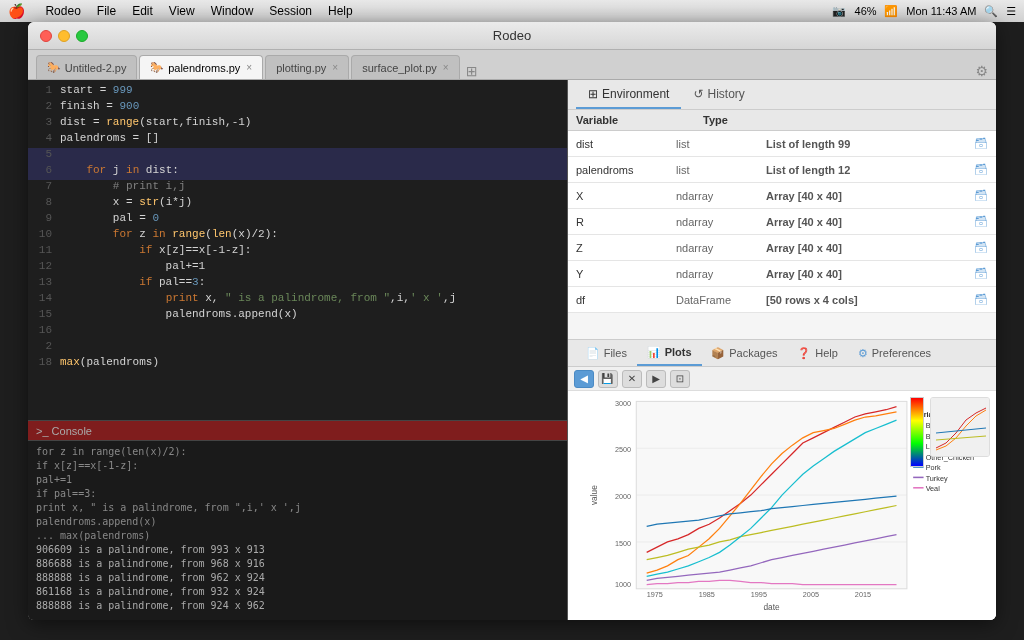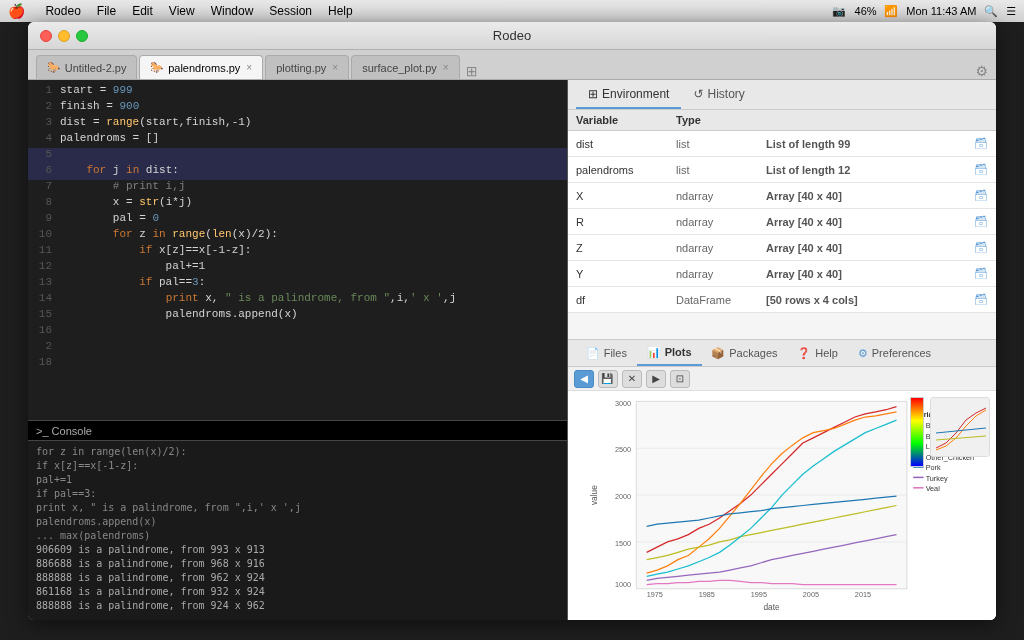--- a/index.html
+++ b/index.html
@@ -175,21 +175,21 @@
     
     .console-pane {
       height: 200px;
       background: #1a1a1a;
       border-top: 1px solid #444;
       overflow: hidden;
       flex-shrink: 0;
     }
     .console-header {
       height: 20px;
-      background: #000000;
+      background: #7f1d1d;
       display: flex;
       align-items: center;
       padding: 0 8px;
       color: #aaa;
       font-size: 11px;
       border-bottom: 1px solid #444;
     }
     .console-content {
       padding: 4px 8px;
       font-family: 'Menlo', 'Monaco', monospace;
@@ -248,21 +248,21 @@
       background: #e8e8e8;
       border-bottom: 1px solid #ccc;
       padding: 4px 8px;
     }
     .var-col {
       font-size: 11px;
       font-weight: 600;
       color: #333;
     }
     .var-col-name { width: 100px; }
-    .var-col-type { width: 90px; }
+    .var-col-type { width: 90px; margin-left: 27px; }
     .var-row {
       display: flex;
       align-items: center;
       padding: 4px 8px;
       border-bottom: 1px solid #e5e5e5;
       background: #fff;
       min-height: 26px;
     }
     .var-cell {
       font-size: 11px;
@@ -483,20 +483,21 @@
         <div class="code-line">
           <span class="line-num">16</span>
           <span class="line-content"></span>
         </div>
         <div class="code-line">
           <span class="line-num">2</span>
           <span class="line-content"></span>
         </div>
         <div class="code-line">
           <span class="line-num">18</span>
+          <span class="line-content"><span class="fn">max</span>(palendroms)</span>
         </div>
       </div>
 
       <div class="console-pane">
         <div class="console-header">
           <span>&gt;_ Console</span>
         </div>
         <div class="console-content">
           <div class="console-line console-prompt">    for z in range(len(x)/2):</div>
           <div class="console-line console-prompt">        if x[z]==x[-1-z]:</div>

